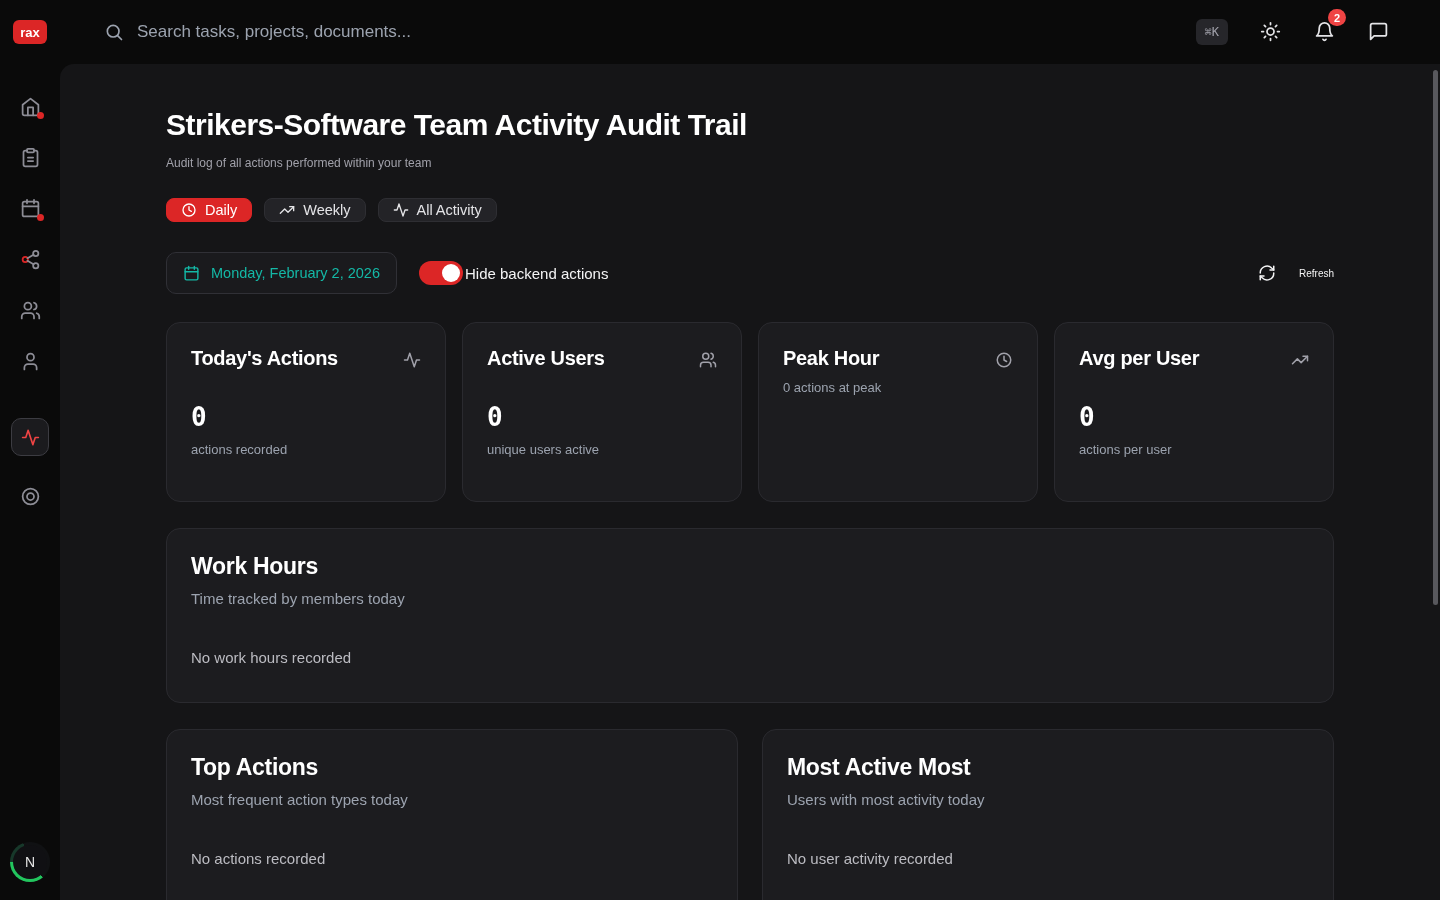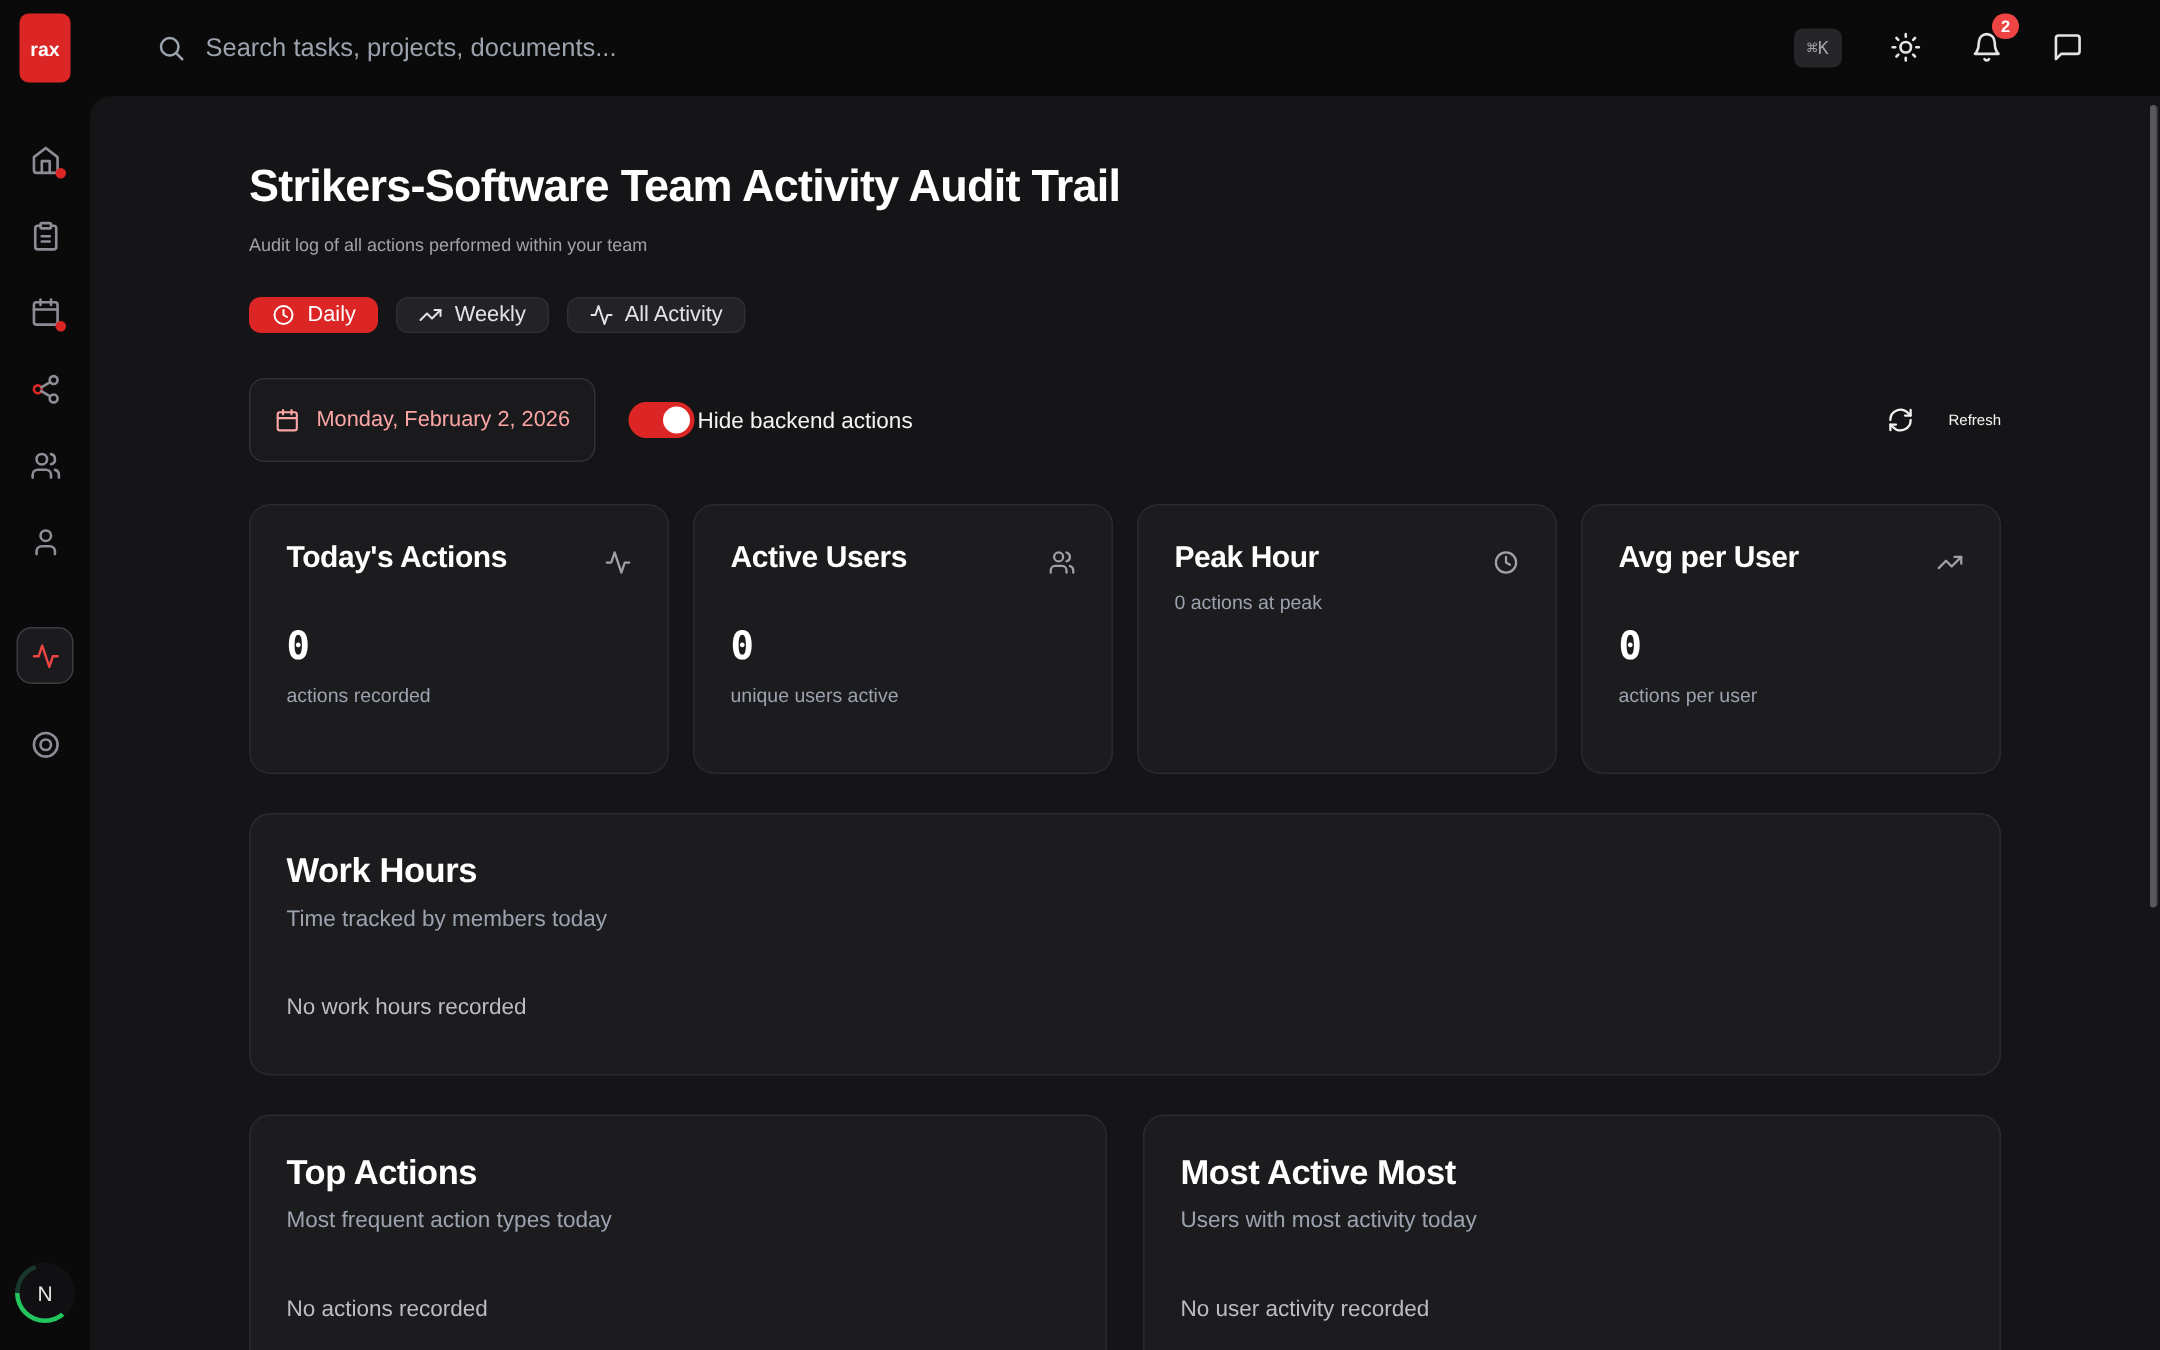--- a/index.html
+++ b/index.html
@@ -12,21 +12,21 @@
   }
   svg { display: block; }
 
   
   .topbar {
     position: fixed; top: 0; left: 0; width: 1440px; height: 64px;
     background: #0a0a0a; display: flex; align-items: center; z-index: 20;
   }
   .logo-cell { width: 60px; display: flex; justify-content: center; flex: 0 0 60px; }
   .logo {
-    width: 34px; height: 46px; background: #dc2626; border-radius: 6px;
+    width: 34px; height: 24px; background: #dc2626; border-radius: 6px;
     color: #fff; font-weight: 800; font-size: 13px;
     display: flex; align-items: center; justify-content: center; cursor: pointer;
   }
   .search-wrap { display: flex; align-items: center; gap: 13px; margin-left: 44px; flex: 1; color: #9ca3af; }
   .search-input {
     background: transparent; border: none; outline: none;
     color: #e5e5e5; font-size: 17px; width: 480px;
     font-family: "Liberation Sans", sans-serif;
   }
   .search-input::placeholder { color: #9ca3af; }
@@ -86,23 +86,23 @@
   .tab {
     height: 24px; border-radius: 8px; padding: 0 14px;
     display: flex; align-items: center; gap: 8px;
     font-size: 14.5px; background: #232327; color: #e4e4e7;
     border: 1px solid #2e2e33; cursor: pointer; font-family: inherit;
   }
   .tab.active { background: #dc2626; border-color: #dc2626; color: #fff; }
 
   .controls { margin-top: 30px; display: flex; align-items: center; }
   .date-btn {
-    height: 56px; border: 1px solid #303036; background: #1a1a1d; border-radius: 10px;
+    height: 42px; border: 1px solid #303036; background: #1a1a1d; border-radius: 10px;
     padding: 0 16px; display: flex; gap: 11px; align-items: center;
-    font-size: 14.5px; color: #fca5a5; cursor: pointer; font-family: inherit;
+    font-size: 14.5px; color: #14b8a6; cursor: pointer; font-family: inherit;
   }
   .toggle {
     margin-left: 22px; width: 44px; height: 24px; background: #dc2626;
     border-radius: 12px; position: relative; cursor: pointer; flex: 0 0 44px;
   }
   .toggle .knob {
     position: absolute; right: 3px; top: 3px; width: 18px; height: 18px;
     background: #fff; border-radius: 50%;
   }
   .toggle-label { margin-left: 2px; font-size: 15px; color: #f4f4f5; }
@@ -110,21 +110,21 @@
     margin-left: auto; display: flex; gap: 23px; align-items: center;
     font-size: 10px; color: #f4f4f5; background: transparent; border: none;
     cursor: pointer; font-family: inherit;
   }
 
   .stats-grid { margin-top: 28px; display: grid; grid-template-columns: repeat(4, 1fr); gap: 16px; }
   .card {
     background: #1c1c1f; border: 1px solid #2a2a2f; border-radius: 14px; padding: 24px;
   }
   .stat-card { height: 180px; }
-  .stat-head { display: flex; justify-content: space-between; align-items: flex-end; }
+  .stat-head { display: flex; justify-content: space-between; align-items: center; }
   .stat-title { font-size: 20px; font-weight: 700; letter-spacing: -0.3px; color: #fff; }
   .stat-icon { color: #a1a1aa; margin-top: 2px; }
   .stat-value {
     margin-top: 32px; font-family: "DejaVu Sans Mono", monospace;
     font-size: 26px; font-weight: 700; color: #fff;
   }
   .stat-caption { margin-top: 10px; font-size: 13px; color: #9ca3af; }
 
   .section-card { margin-top: 26px; min-height: 175px; }
   .section-title { font-size: 23px; font-weight: 700; letter-spacing: -0.3px; color: #fff; }

